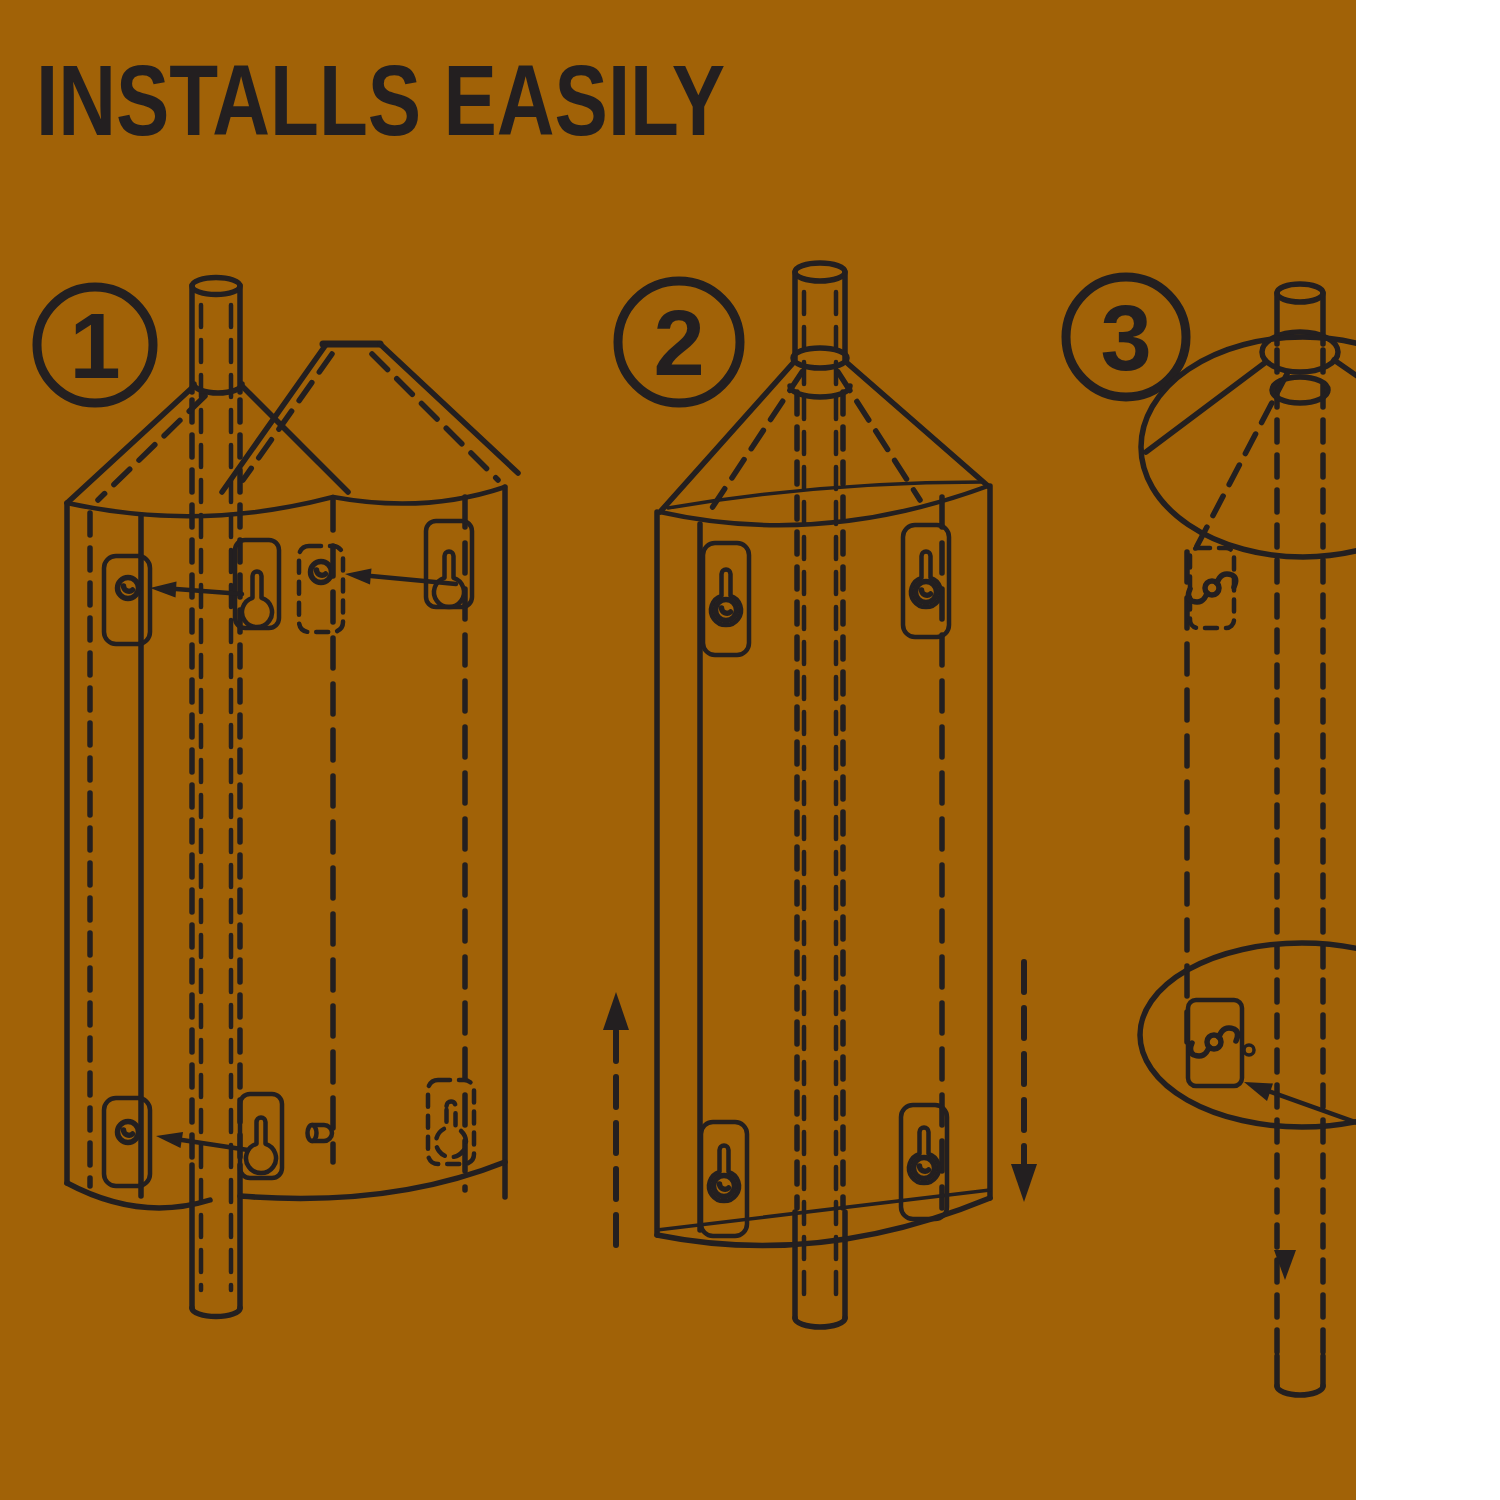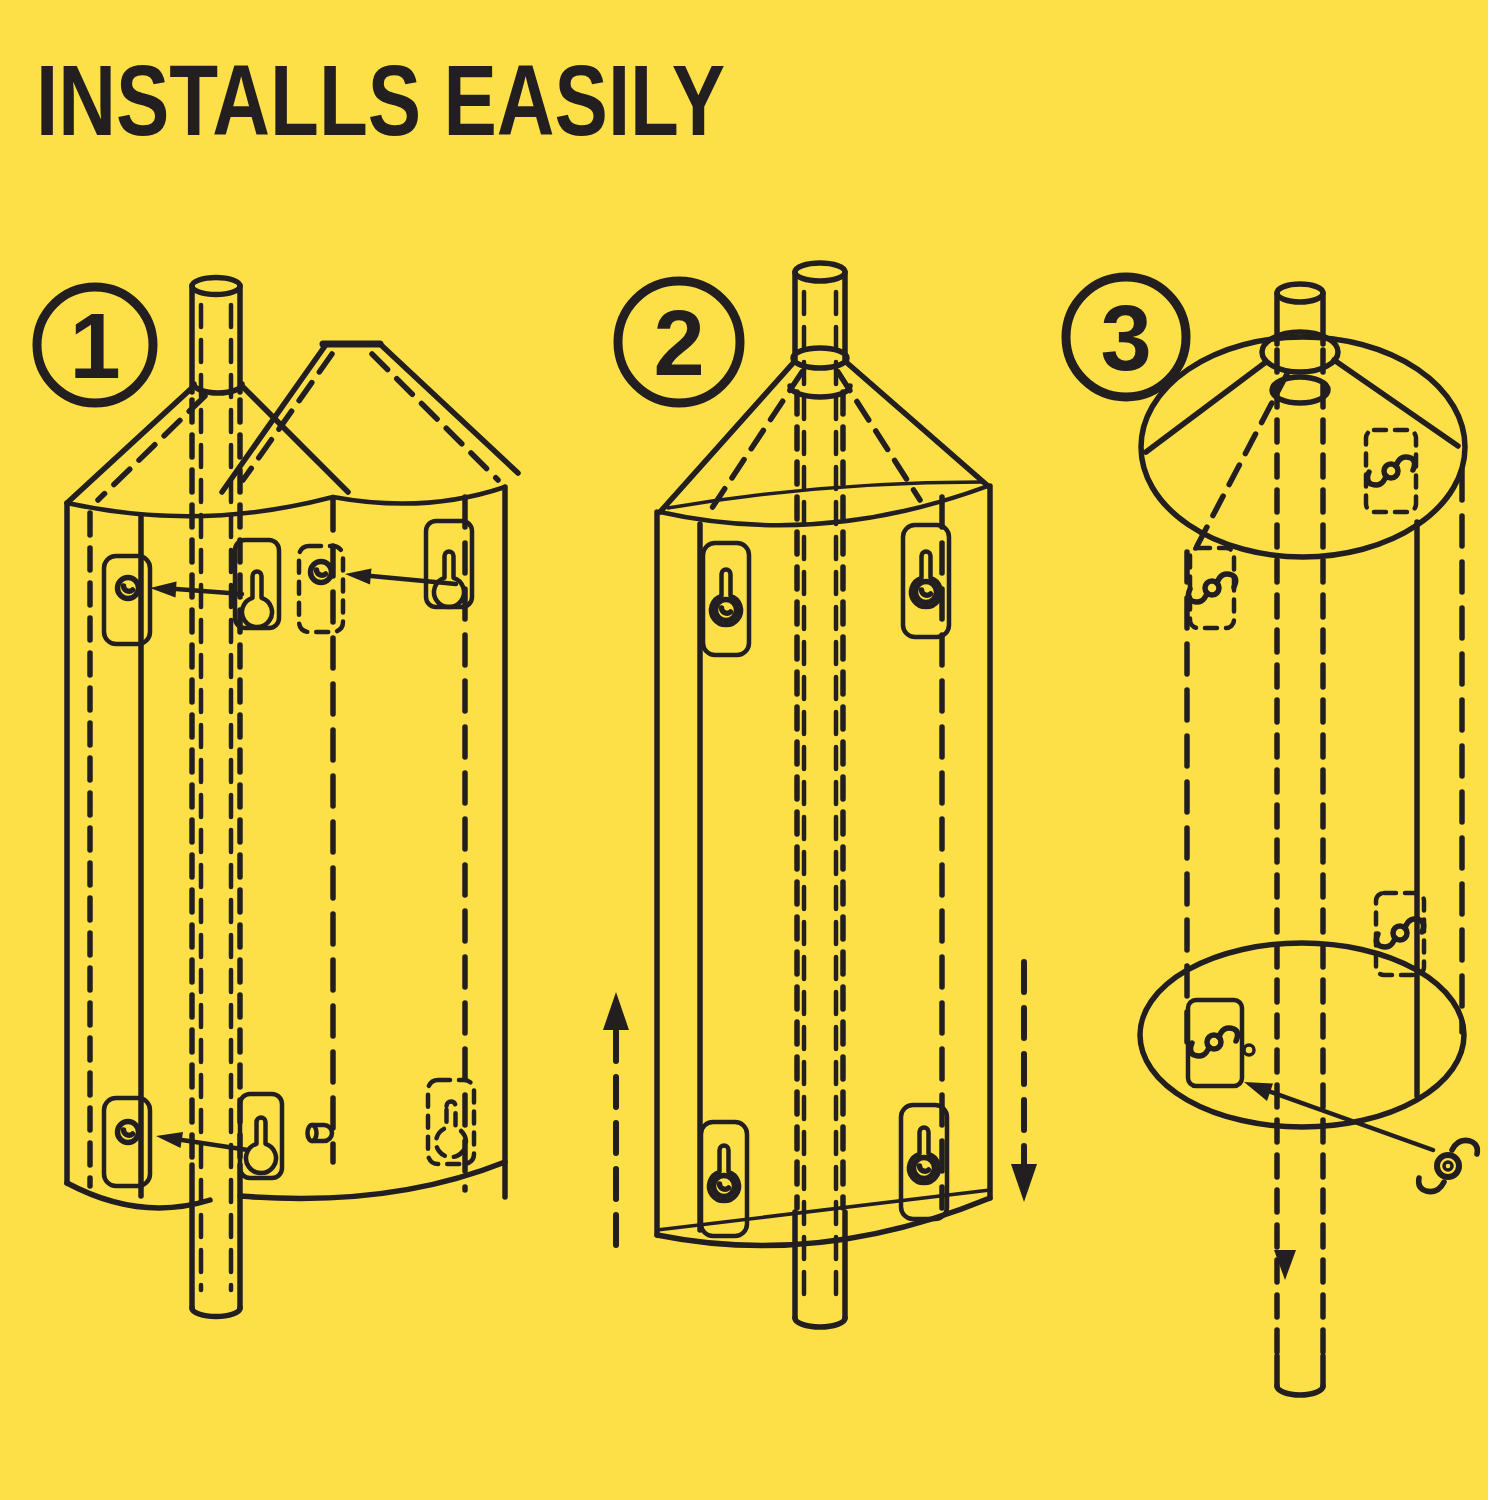--- a/index.html
+++ b/index.html
@@ -1,19 +1,19 @@
 <!DOCTYPE html>
 <html><head>
 <meta charset="utf-8">
 <style>
   html,body{margin:0;padding:0;background:#ffffff;}
   .canvas{
     position:relative;
-    width:1488px;height:1500px;
-    background:#fde047;
+    width:1356px;height:1500px;
+    background:#a16207;
     overflow:hidden;
     font-family:"Liberation Sans", sans-serif;
   }
   .title{
     position:absolute;
     left:36px;top:50px;
     margin:0;
     font-size:100px;
     font-weight:700;
     letter-spacing:0px;

